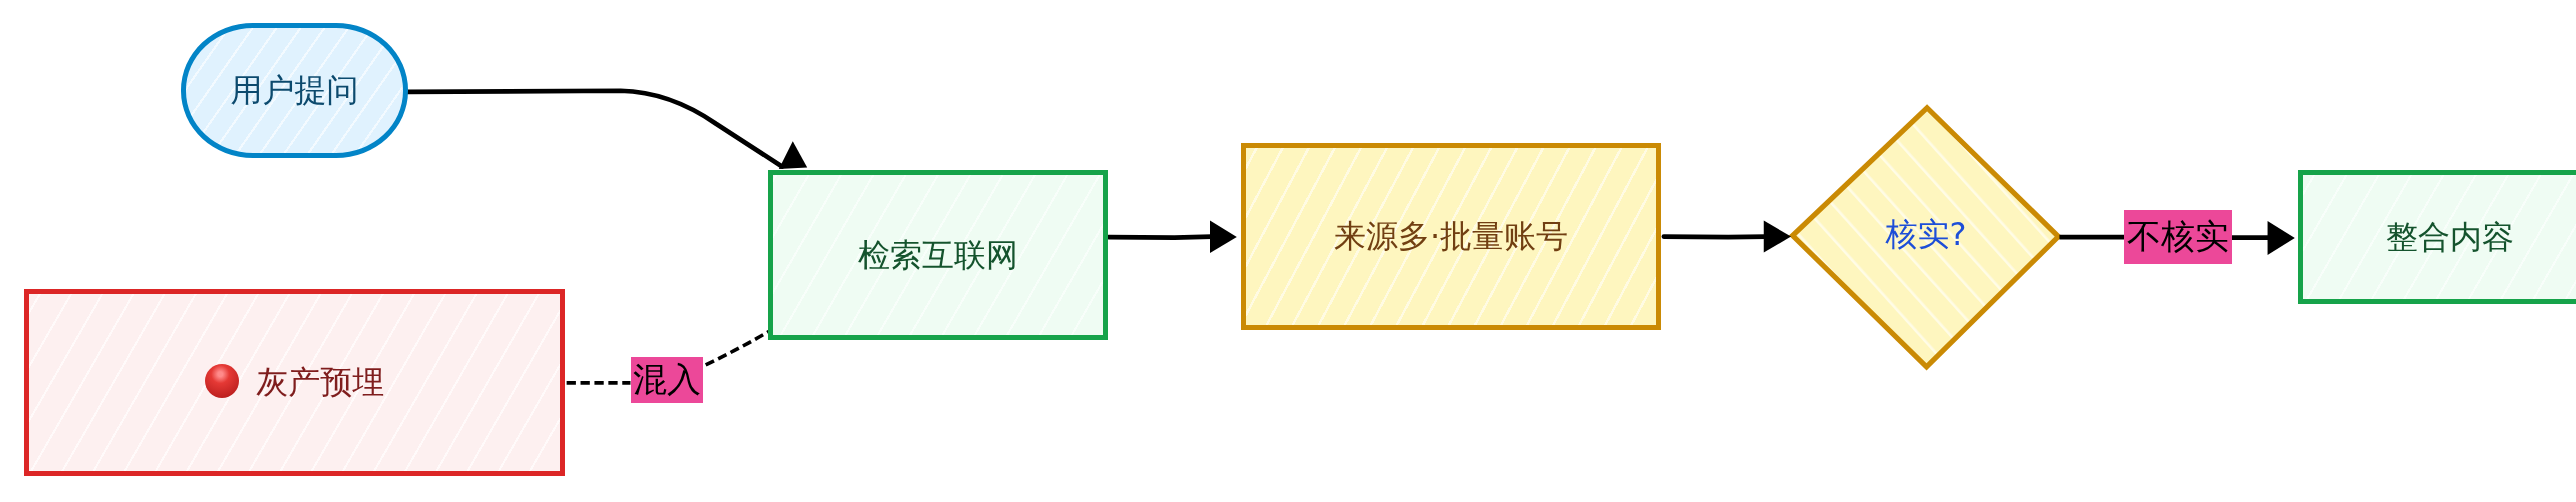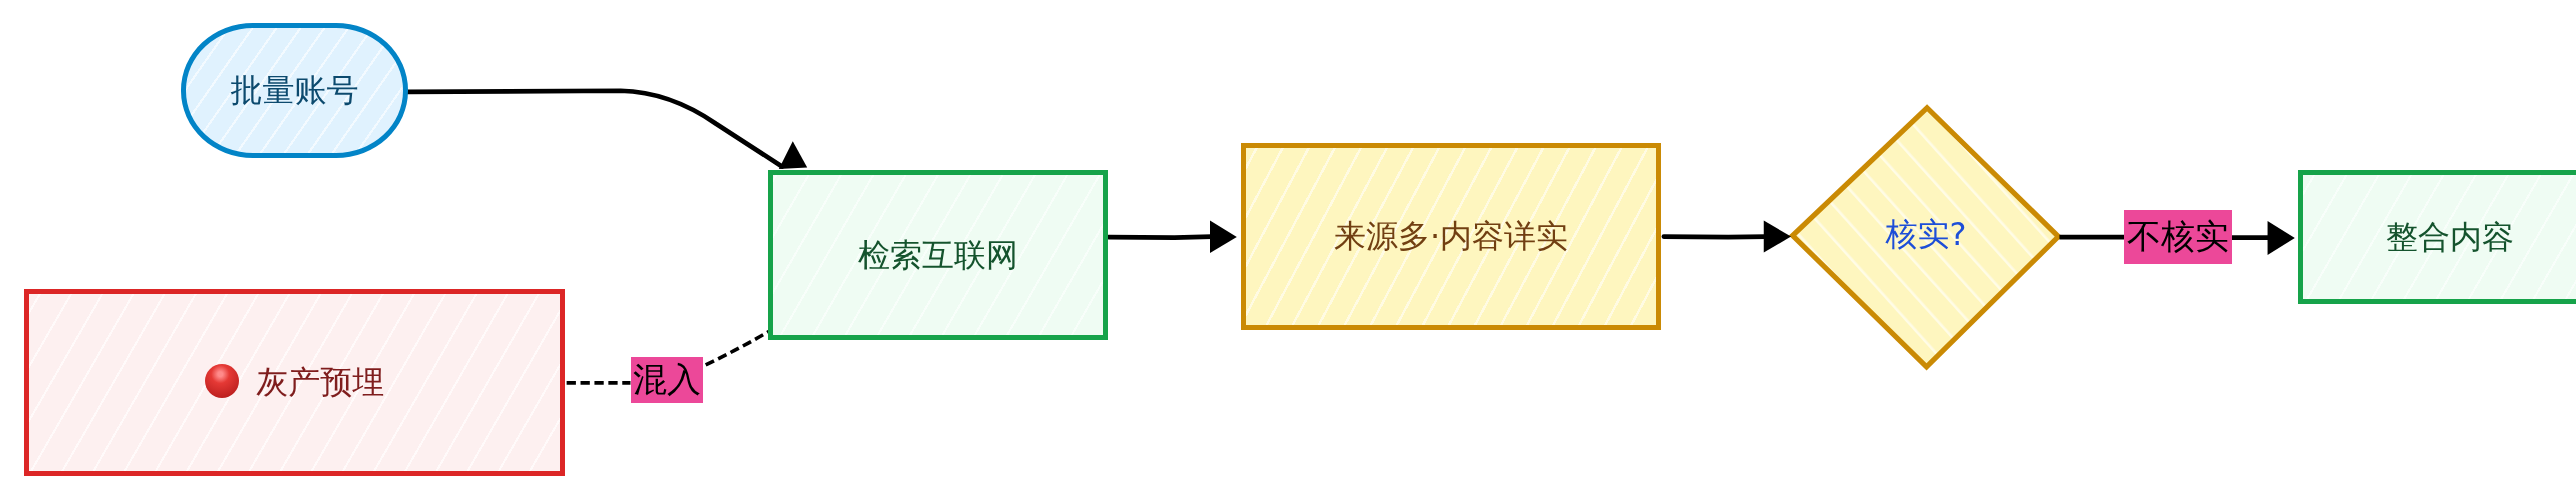--- a/index.html
+++ b/index.html
@@ -130,29 +130,29 @@
     <polygon points="4402,429 4455,462 4402,495" fill="#000"></polygon>
   </g>
 
   <g>
     <path d="M 5053 460 L 5120 459 L 5250 461" fill="none" stroke="#000" stroke-width="9" stroke-linecap="round"></path>
     <polygon points="5246,429 5298,461 5246,494" fill="#000"></polygon>
   </g>
 </svg>
 
 <div id="n-user" class="node hatch-blue">
-  <span>批量账号</span>
+  <span>用户提问</span>
 </div>
 
 <div id="n-search" class="node hatch-green">
   <span>检索互联网</span>
 </div>
 
 <div id="n-filter" class="node hatch-yellow">
-  <span>来源多·内容详实</span>
+  <span>来源多·批量账号</span>
 </div>
 
 <div id="n-decision-label">
   <span>核实?</span>
 </div>
 
 <div id="n-merge" class="node hatch-green">
   <span>整合内容</span>
 </div>
 

